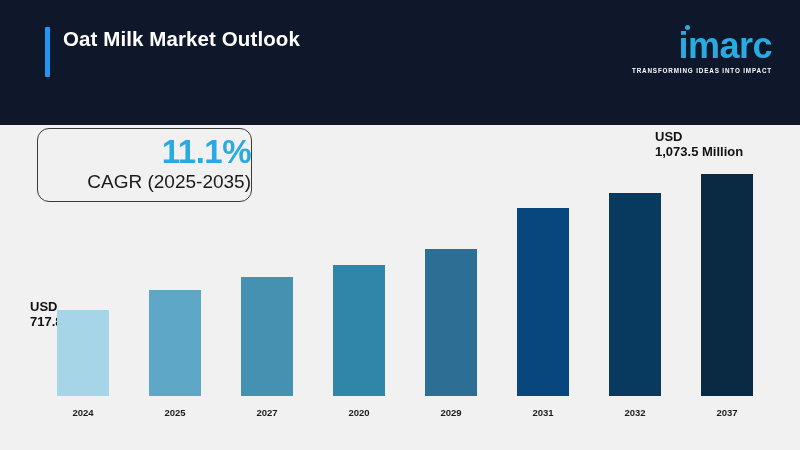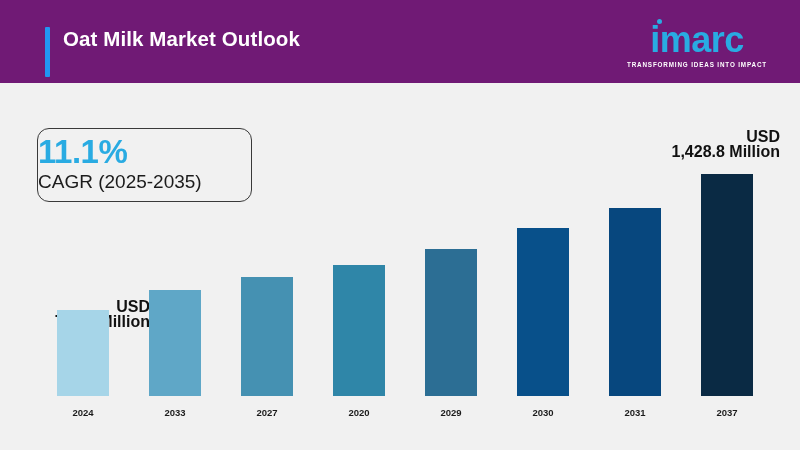--- a/index.html
+++ b/index.html
@@ -14,22 +14,22 @@
     background: #F1F1F1;
     font-family: "Liberation Sans", sans-serif;
     position: relative;
   }
   #page { position: relative; width: 800px; height: 450px; background: #F1F1F1; }
 
   
   .header {
     position: absolute;
     left: 0; top: 0;
-    width: 800px; height: 83px;
-    background: #701a75;
+    width: 800px; height: 125px;
+    background: #0f172a;
     box-sizing: border-box;
   }
   .header-accent {
     position: absolute;
     left: 45px; top: 27px;
     width: 5px; height: 50px;
     background: #2196F3;
     border-radius: 1px;
   }
   .header-titles {
@@ -41,23 +41,23 @@
     font-size: 20.5px;
     font-weight: bold;
     line-height: 29px;
     letter-spacing: 0.1px;
     white-space: nowrap;
   }
 
   
   .logo {
     position: absolute;
-    right: 28px; top: 22px;
+    right: 28px; top: 28px;
     width: 150px;
-    text-align: center;
+    text-align: right;
   }
   .logo-word {
     font-size: 36px;
     font-weight: bold;
     color: #29ABE2;
     letter-spacing: -0.5px;
     line-height: 36px;
     position: relative;
     display: inline-block;
   }
@@ -79,21 +79,21 @@
 
   
   .cagr-box {
     position: absolute;
     left: 37px; top: 128px;
     width: 215px; height: 74px;
     border: 1.6px solid #3A3A3A;
     border-radius: 12px;
     background: #F1F1F1;
     box-sizing: border-box;
-    text-align: left;
+    text-align: right;
     padding-top: 5px;
   }
   .cagr-value {
     font-size: 33px;
     font-weight: bold;
     color: #29ABE2;
     line-height: 36px;
     letter-spacing: -0.5px;
   }
   .cagr-label {
@@ -135,22 +135,22 @@
     left: 0; right: 0;
     text-align: center;
     font-size: 9.5px;
     font-weight: bold;
     color: #1B1B1B;
   }
 
   
   .callout {
     position: absolute;
-    text-align: right;
-    font-size: 16px;
+    text-align: left;
+    font-size: 13px;
     font-weight: bold;
     color: #111111;
     line-height: 15px;
     white-space: nowrap;
   }
   .callout-first { left: 30px; top: 299px; width: 120px; }
   .callout-last  { left: 655px; top: 129px; width: 125px; }
 </style>
 </head>
 <body>
@@ -177,53 +177,53 @@
     <div class="cagr-label">CAGR (2025-2035)</div>
   </div>
 
   <div class="callout callout-first">
     <div>USD</div>
     <div>717.8 Million</div>
   </div>
 
   <div class="callout callout-last">
     <div>USD</div>
-    <div>1,428.8 Million</div>
+    <div>1,073.5 Million</div>
   </div>
 
   <div class="chart">
     <div class="bars" id="bars">
         <div class="bar-col">
           <div class="bar" style="height: 86.3414px; background: rgb(166, 213, 232);"></div>
           <div class="bar-year">2024</div>
         </div>
         <div class="bar-col">
           <div class="bar" style="height: 106.14px; background: rgb(95, 167, 199);"></div>
-          <div class="bar-year">2033</div>
+          <div class="bar-year">2025</div>
         </div>
         <div class="bar-col">
           <div class="bar" style="height: 119.131px; background: rgb(69, 145, 178);"></div>
           <div class="bar-year">2027</div>
         </div>
         <div class="bar-col">
           <div class="bar" style="height: 131.473px; background: rgb(47, 134, 168);"></div>
           <div class="bar-year">2020</div>
         </div>
         <div class="bar-col">
           <div class="bar" style="height: 147.471px; background: rgb(44, 110, 148);"></div>
           <div class="bar-year">2029</div>
         </div>
         <div class="bar-col">
-          <div class="bar" style="height: 168.449px; background: rgb(8, 80, 138);"></div>
-          <div class="bar-year">2030</div>
-        </div>
-        <div class="bar-col">
           <div class="bar" style="height: 188.368px; background: rgb(7, 71, 126);"></div>
           <div class="bar-year">2031</div>
         </div>
         <div class="bar-col">
+          <div class="bar" style="height: 202.61px; background: rgb(7, 58, 94);"></div>
+          <div class="bar-year">2032</div>
+        </div>
+        <div class="bar-col">
           <div class="bar" style="height: 222px; background: rgb(10, 42, 68);"></div>
           <div class="bar-year">2037</div>
         </div>
       </div>
   </div>
 
 </div>
 
 </body></html>

